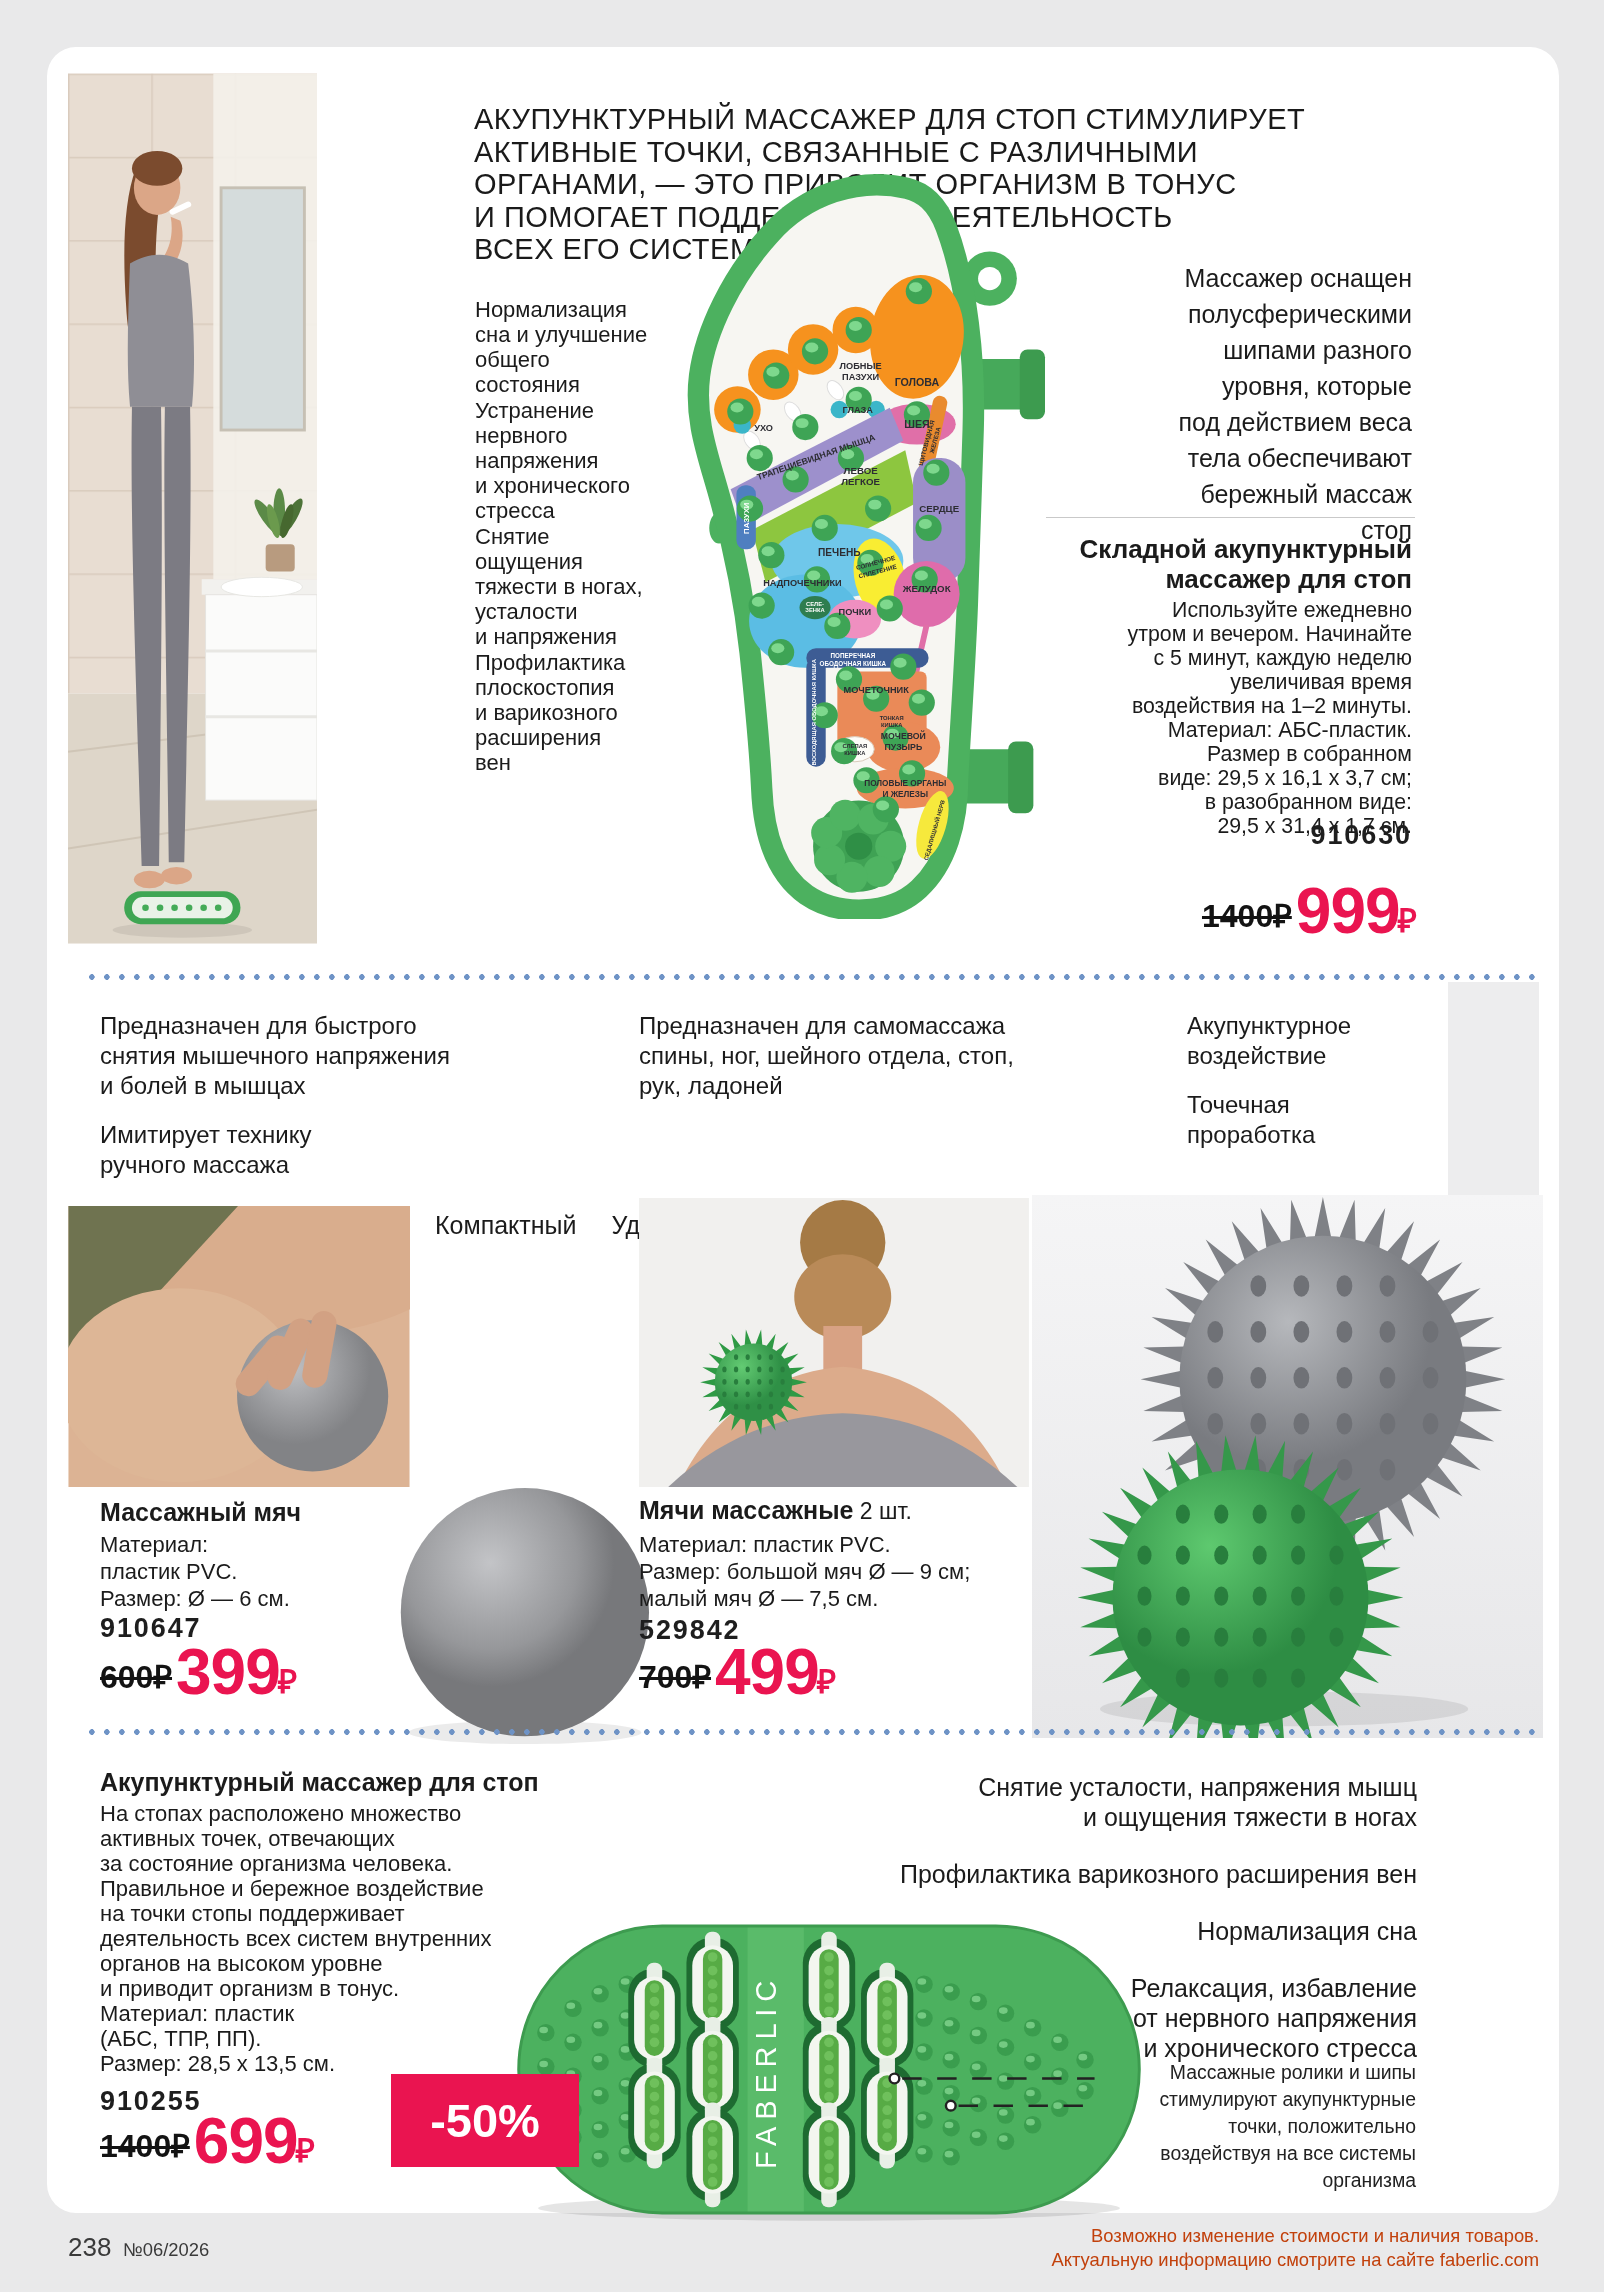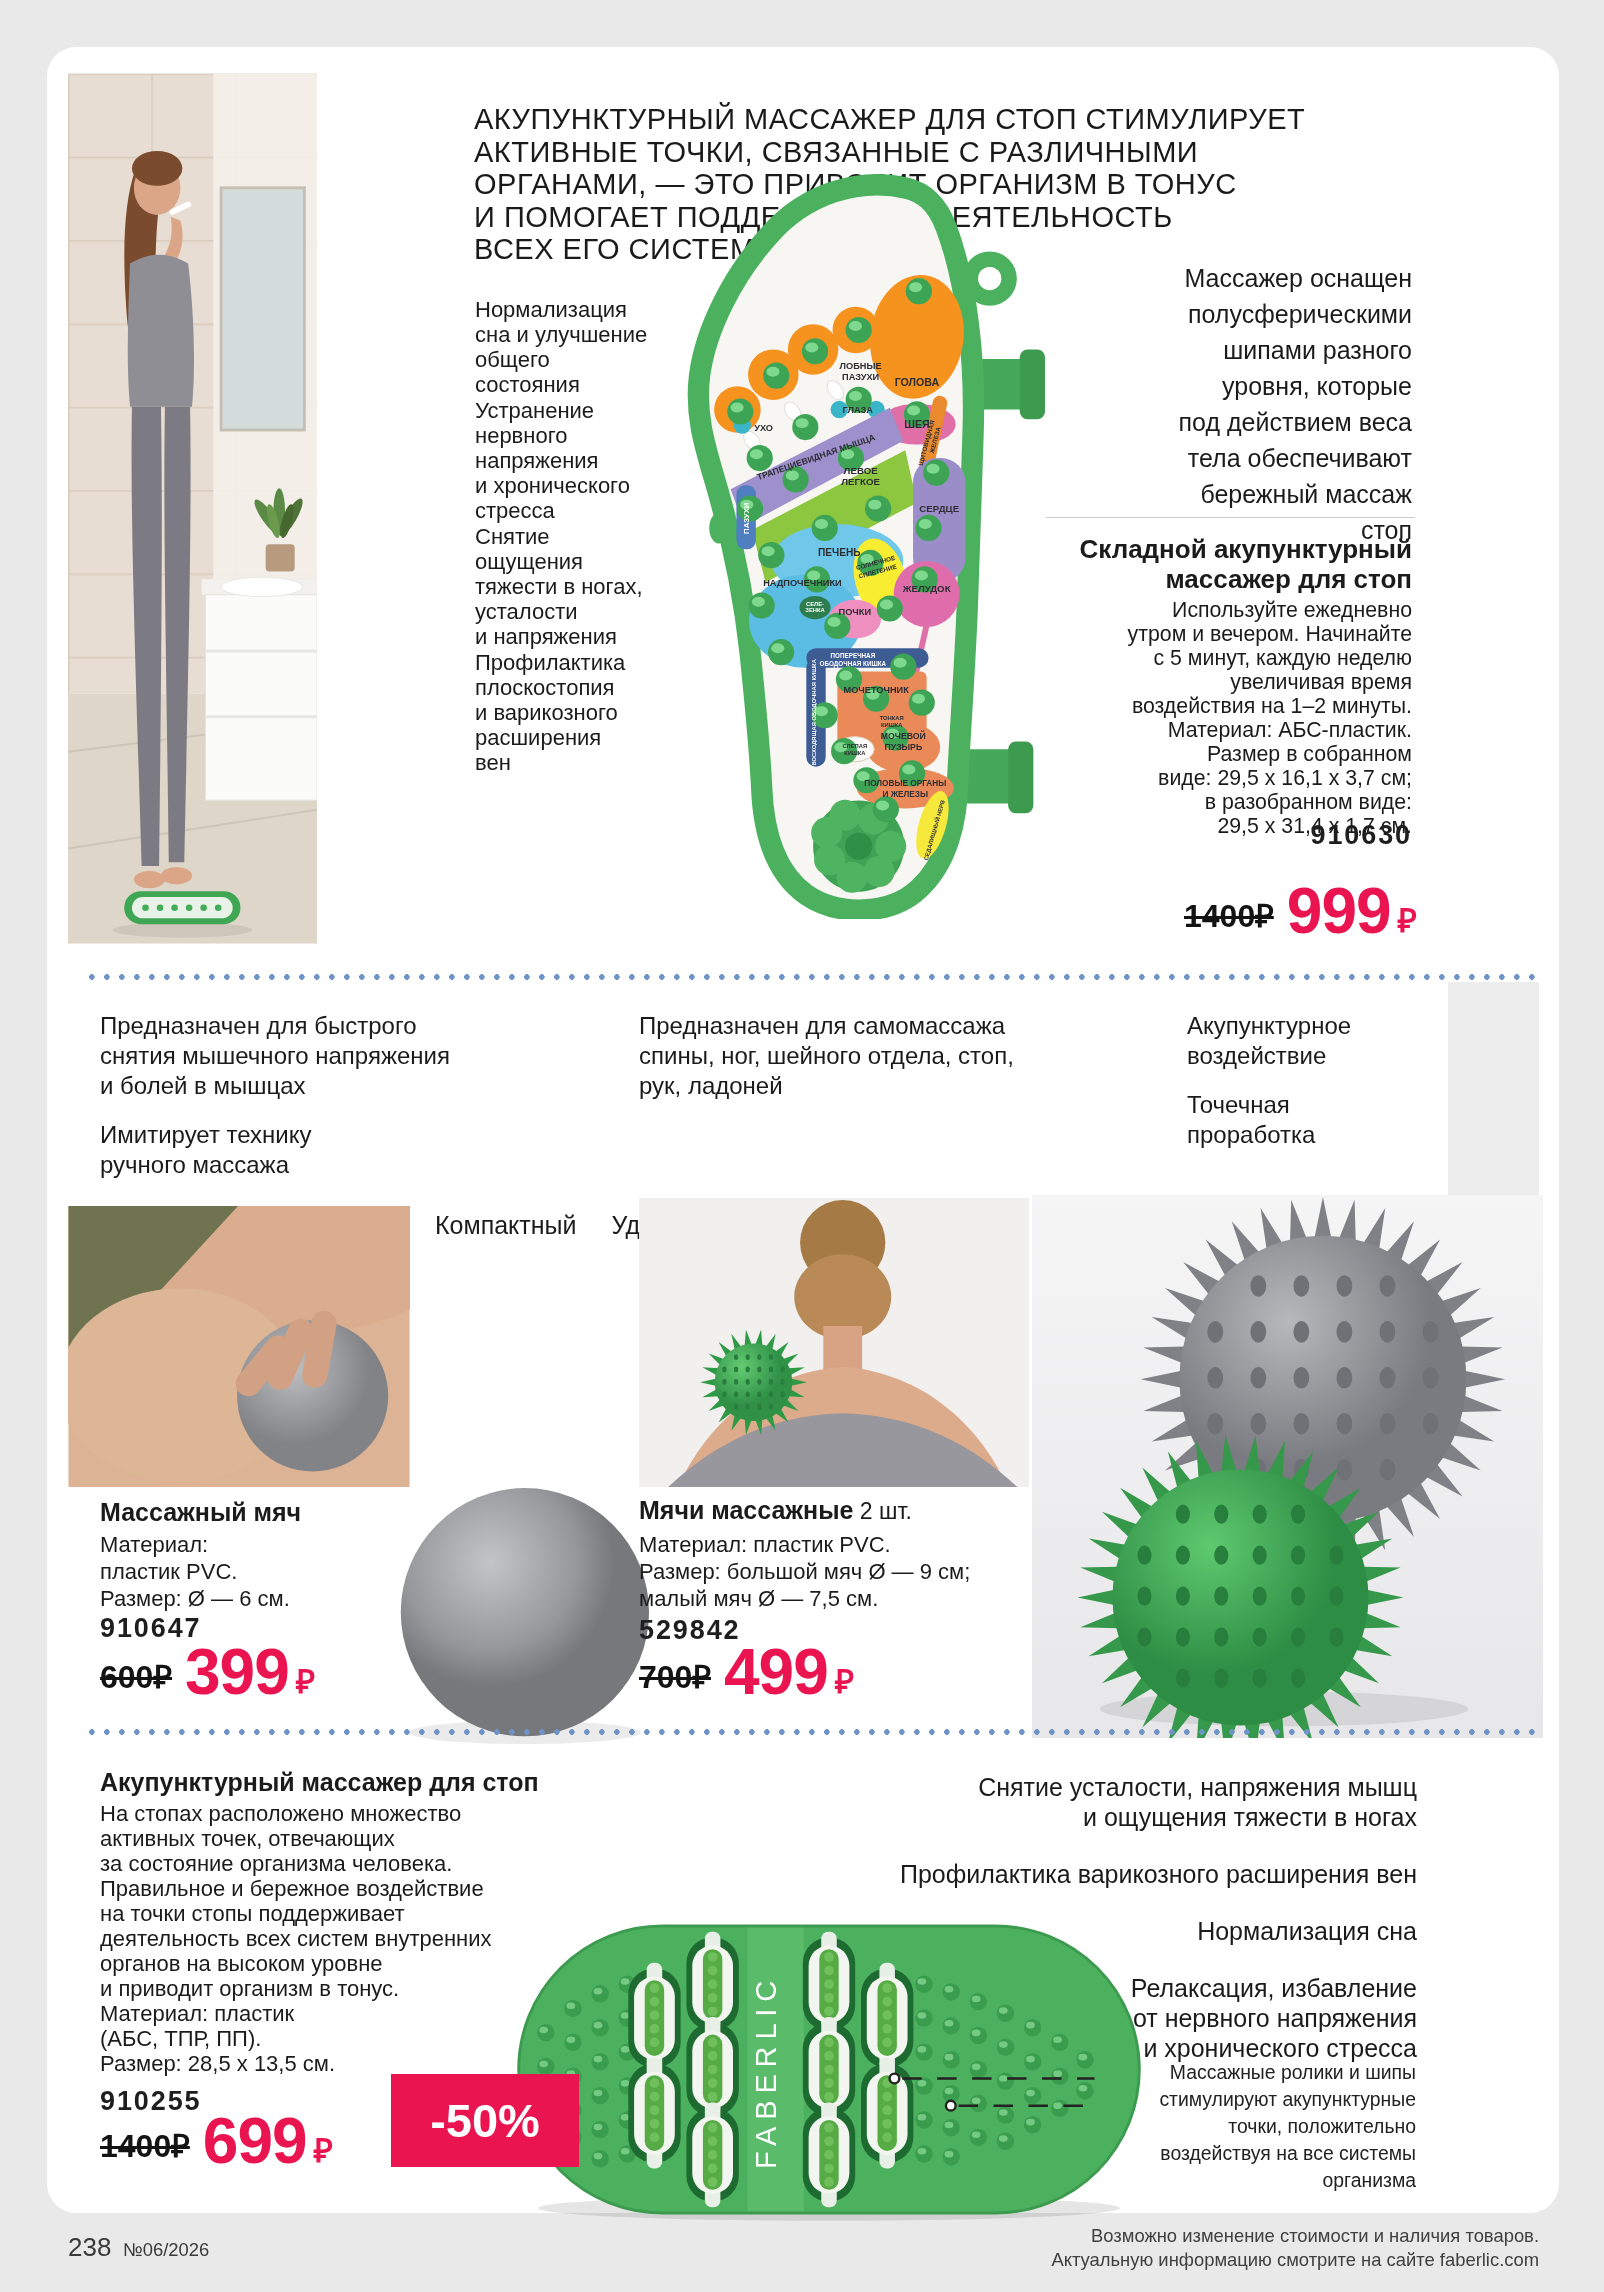--- a/index.html
+++ b/index.html
@@ -10,38 +10,38 @@
   .abs{position:absolute}
   .pre{white-space:pre-line}
   .rt{text-align:right}
   .headline{font-size:29px;line-height:32.5px;letter-spacing:0.5px;color:#1a1a1a}
   .benefit{font-size:22px;line-height:25px}
   .note{font-size:25px;line-height:36px}
   .ptitle{font-size:26px;line-height:30px;font-weight:700}
   .pdesc{font-size:21.3px;line-height:24px}
   .code{font-size:27px;font-weight:600;letter-spacing:1.9px;color:#1e1e1e}
   .dots{height:5.8px;background-image:radial-gradient(circle at 2.9px 2.9px,#6e93c6 2.5px,transparent 3px);background-size:15px 5.8px;background-repeat:repeat-x}
-  .price-row{display:flex;align-items:flex-end;gap:13px}
+  .price-row{display:flex;align-items:flex-end;gap:4px}
   .price-row.end{justify-content:flex-end}
   .old-price{font-weight:700;font-size:32px;color:#131313;text-decoration:line-through;text-decoration-thickness:3.4px;line-height:1;padding-bottom:6.8px}
   .big-price{font-weight:800;font-size:64px;line-height:.84;color:var(--pink);letter-spacing:-1px}
   .cur{font-weight:800;font-size:33px;line-height:1;color:var(--pink);padding-bottom:1.9px;margin-left:-5.8px}
   .colp{font-size:24px;line-height:30px}
   .colstack{display:flex;flex-direction:column;gap:19.4px}
   .features{display:flex;flex-direction:row;gap:35px;font-size:25px}
   .bold-name{font-size:25px;font-weight:700;line-height:29px}
   .qty{font-weight:400;font-size:23px}
   .details{font-size:22px;line-height:27px}
   .badge{background:var(--pink);color:#fff;font-size:47px;font-weight:800;display:flex;align-items:center;justify-content:center;z-index:6}
   .bullets{display:flex;flex-direction:column;gap:27px;font-size:25px;line-height:30px}
   .callout{font-size:19.4px;line-height:27px;color:#222}
   .footer-left{display:flex;align-items:baseline;gap:11.6px;color:#3a3a3a}
   .fnum{font-size:26px}
   .fissue{font-size:18.4px}
-  .fnote{font-size:18.4px;line-height:24px;color:#404040}
+  .fnote{font-size:18.4px;line-height:24px;color:#c2410c}
   svg text{font-family:"Liberation Sans",sans-serif}
 </style>
 </head>
 <body>
 
 <div class="page">
   <div class="card"></div>
 
   <svg class="abs" style="left:68px;top:73px" width="249" height="871" viewBox="0 0 257 898">
     <defs>

